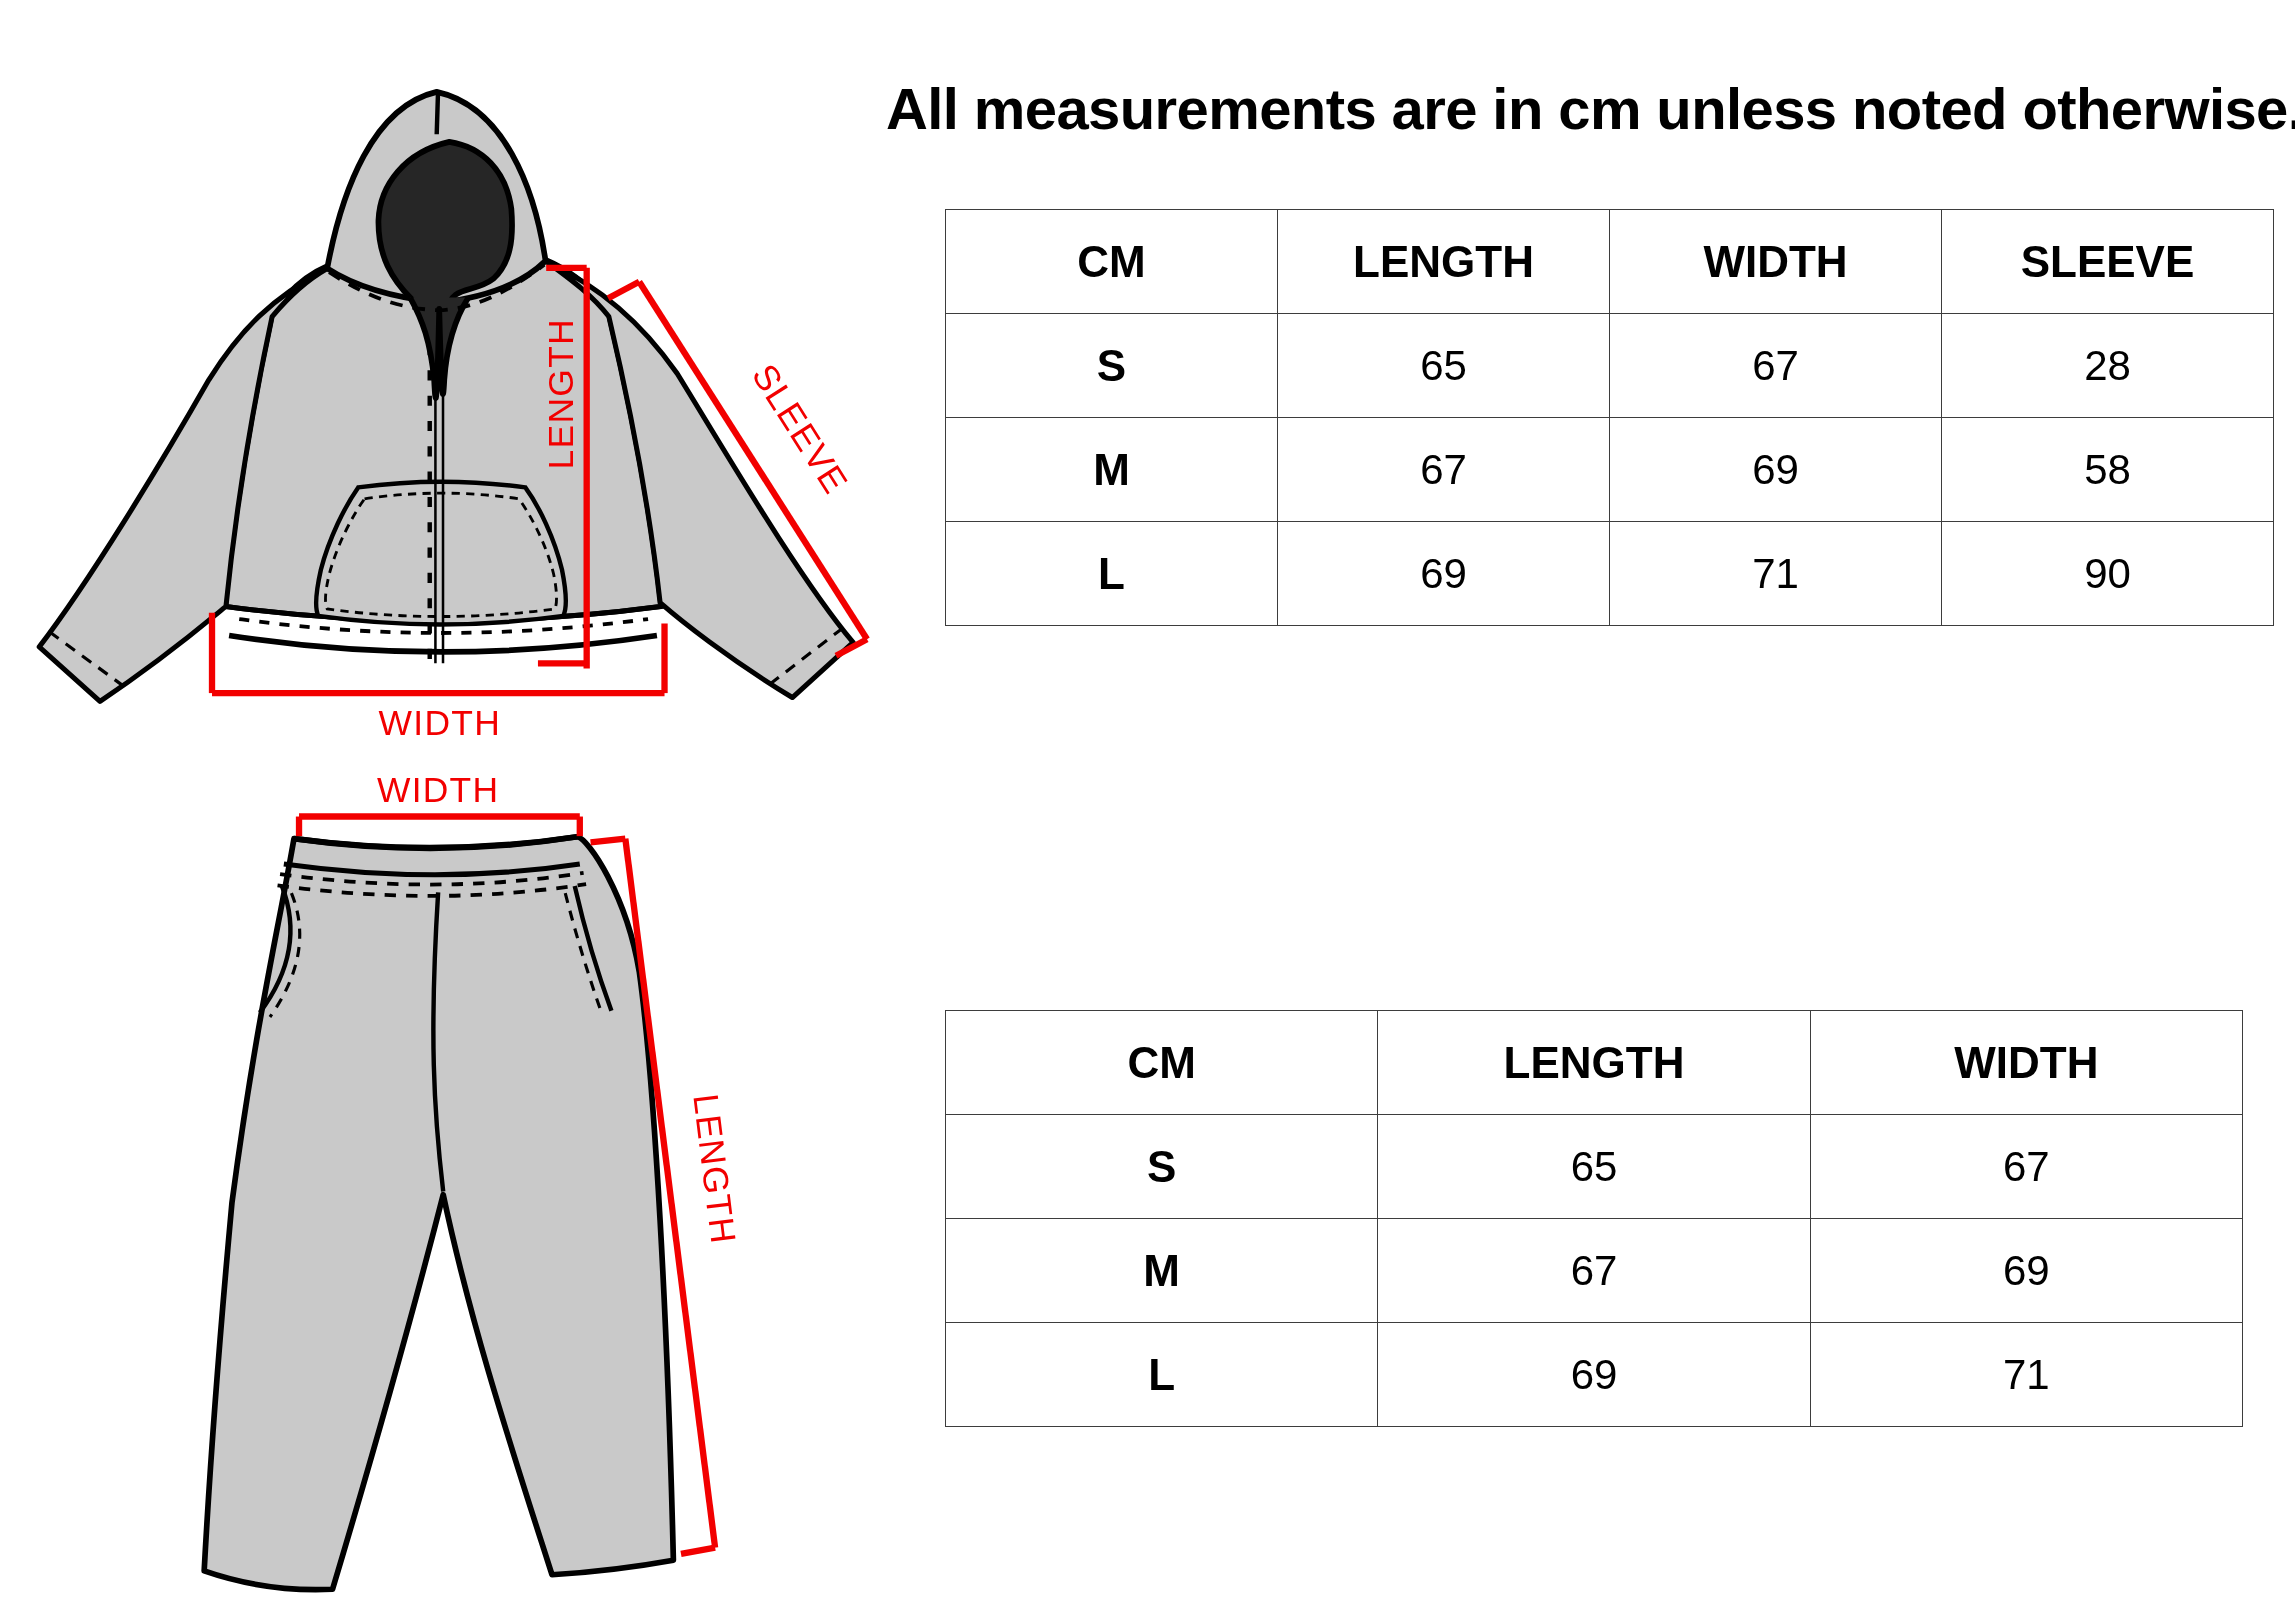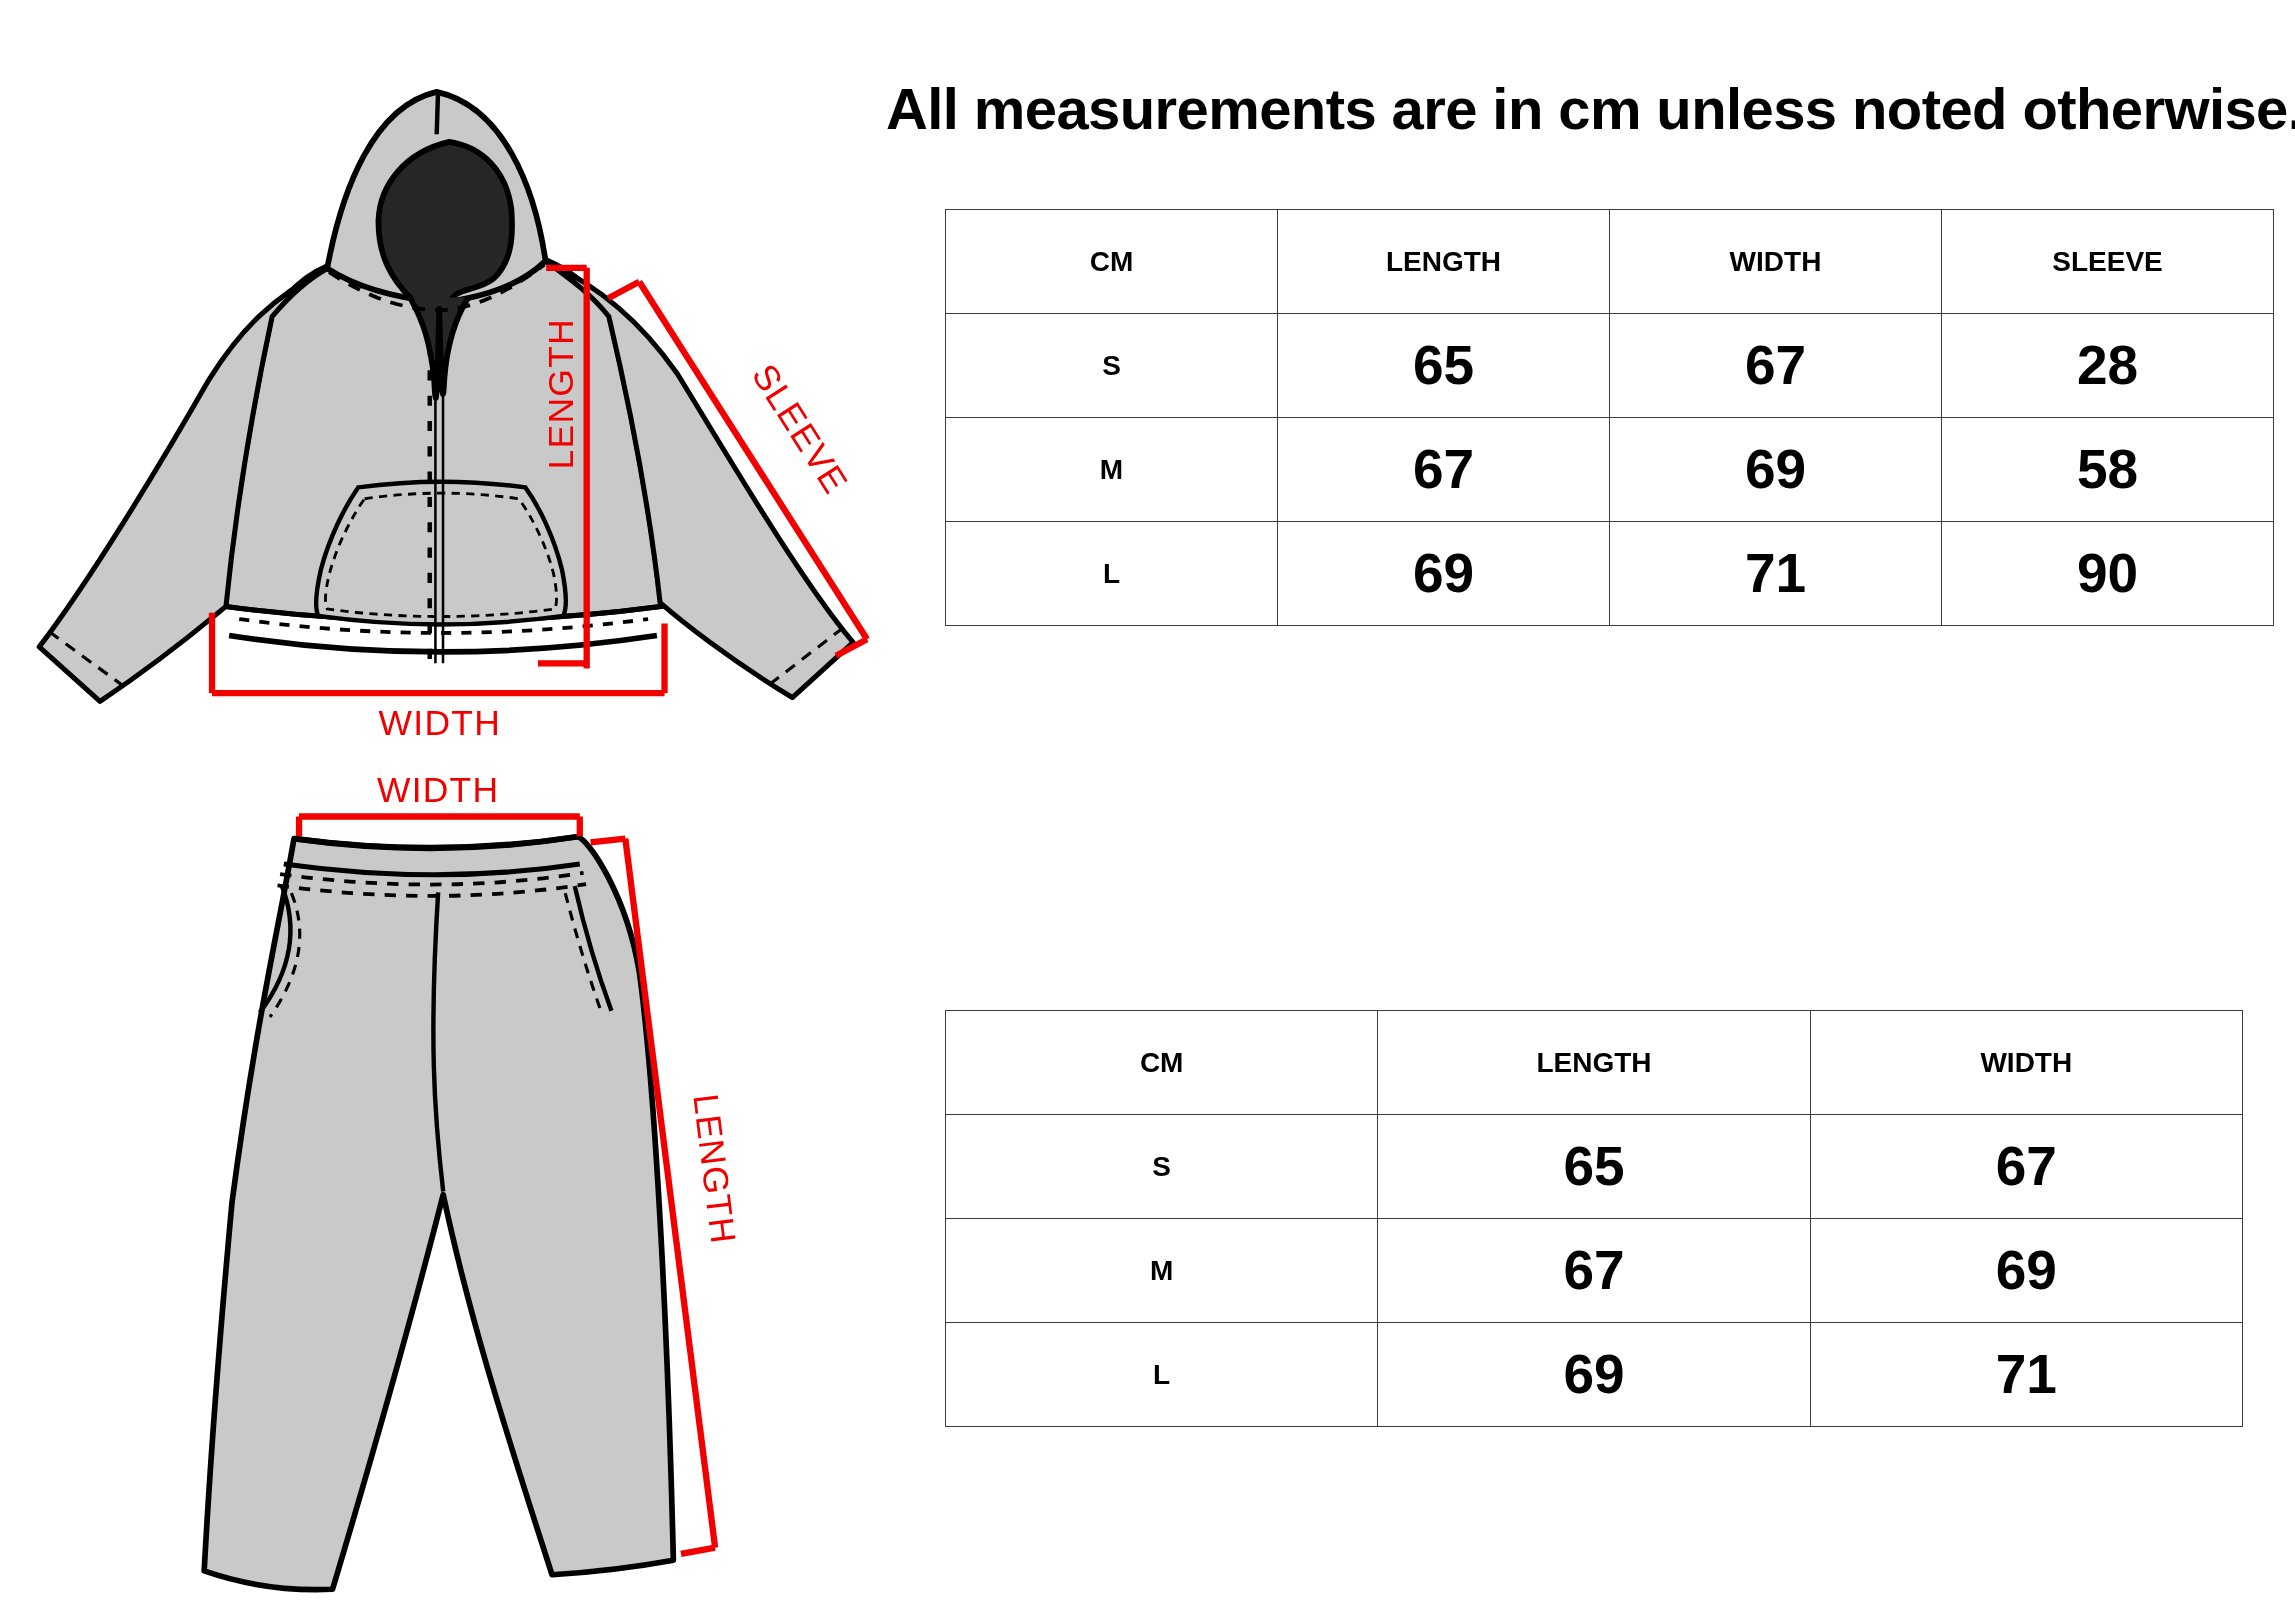--- a/index.html
+++ b/index.html
@@ -9,22 +9,22 @@
 
   
   .note{position:absolute;left:886px;top:75px;width:1410px;text-align:center;
         font-size:58px;font-weight:bold;letter-spacing:-0.6px;white-space:nowrap;}
 
   
   table.size{position:absolute;border-collapse:collapse;table-layout:fixed;
              background:#fff;}
   table.size th,table.size td{border:1.3px solid #3d3d3d;text-align:center;
              vertical-align:middle;padding:0;line-height:1;}
-  table.size th{font-size:28px;font-weight:bold;}
-  table.size td{font-size:55px;font-weight:700;}
+  table.size th{font-size:44px;font-weight:bold;}
+  table.size td{font-size:42px;font-weight:400;}
   #hoodie-table{left:945px;top:209px;width:1329px;height:415px;}
   #pants-table{left:945px;top:1010px;width:1298px;height:415px;}
   #hoodie-table tr,#pants-table tr{height:104px;}
 
   
   svg{position:absolute;overflow:visible;}
   #hoodie-art{left:0;top:0;width:924px;height:747px;}
   #pants-art{left:146px;top:769px;width:645px;height:852px;}
   .ann-text{font-family:"Liberation Sans",sans-serif;font-size:56px;letter-spacing:2px;}
 </style>

